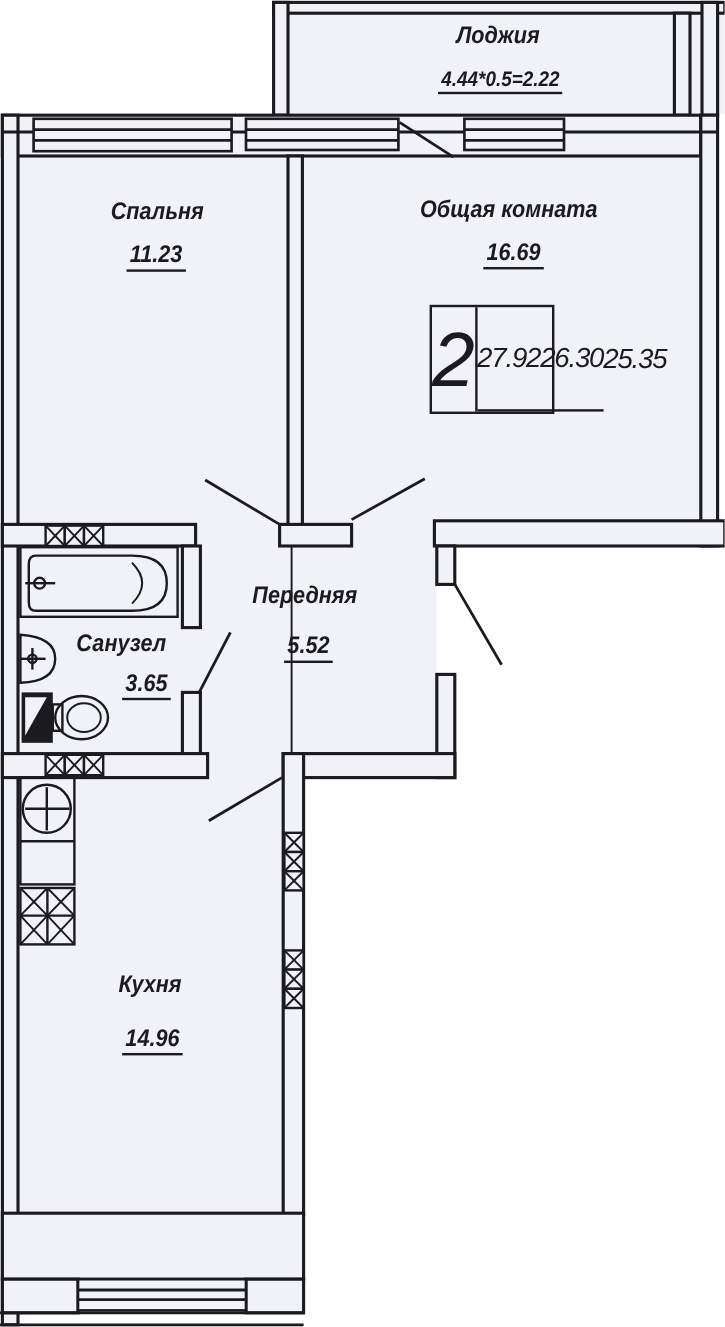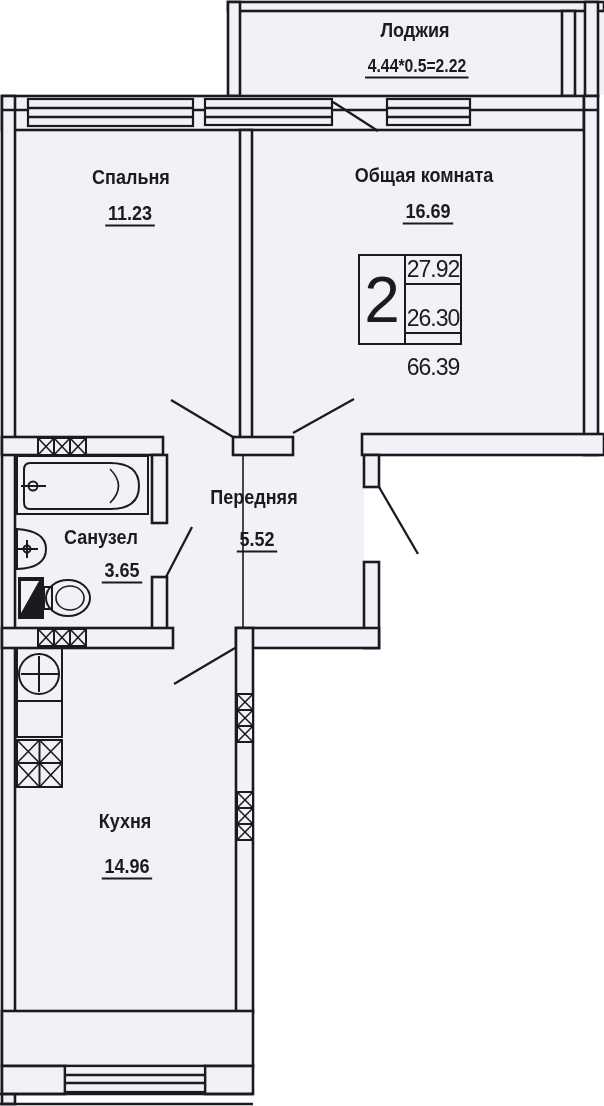--- a/index.html
+++ b/index.html
@@ -1,18 +1,18 @@
 <!DOCTYPE html>
 <html style="--line: #1b1b1f; --paper: #f1f2f8; --page: #ffffff;"><head>
 <meta charset="utf-8">
 <style>
   :root{ --line:#1b1b1f; --paper:#f1f2f8; --page:#ffffff; }
   html,body{margin:0;padding:0;background:var(--page);}
   .plan{position:relative;width:604px;height:1106px;overflow:hidden;
-        font-family:"Liberation Sans",sans-serif;background:var(--page);}
+        font-family:"Liberation Sans",sans-serif;background:var(--page);font-style:italic;}
   .plan svg{position:absolute;left:0;top:0;}
   .w   {fill:var(--paper);stroke:var(--line);stroke-width:2.6;}
   .win {fill:var(--paper);stroke:var(--line);stroke-width:2.2;}
   .vent{fill:var(--paper);stroke:var(--line);stroke-width:2;}
   .ln  {stroke:var(--line);stroke-width:2.3;fill:none;}
   .thin{stroke:var(--line);stroke-width:1.6;fill:none;}
   .fx  {stroke:var(--line);stroke-width:2;fill:none;}
   .paperfill{fill:var(--paper);stroke:none;}
   .blackfill{fill:var(--line);stroke:none;}
   .whitefill{fill:var(--paper);stroke:none;}
@@ -20,21 +20,21 @@
   .lbl{position:absolute;color:var(--line);font-weight:bold;white-space:nowrap;
        transform:translate(-50%,-50%) scaleX(.9);font-size:20px;letter-spacing:0px;}
   .lbl.dim{font-size:17.5px;}
   .lbl .u{border-bottom:2.4px solid var(--line);padding:0 3px 1px 3px;}
 
   .stamp{position:absolute;left:358px;top:254px;width:104px;height:91px;
          border:2.6px solid var(--line);display:flex;background:var(--paper);box-sizing:border-box;}
   .stamp-left{width:44px;border-right:2.6px solid var(--line);display:flex;
               align-items:center;justify-content:center;font-size:64px;font-weight:400;
               color:var(--line);line-height:1;}
-  .stamp-rows{flex:1;display:flex;flex-direction:column;gap:20px;}
+  .stamp-rows{flex:1;display:flex;flex-direction:row;}
   .stamp-row{flex:1;display:flex;align-items:center;justify-content:center;
              font-size:23px;font-weight:400;color:var(--line);letter-spacing:-1px;
              border-bottom:2.6px solid var(--line);}
   .stamp-row:last-child{border-bottom:none;}
 </style>
 </head>
 <body>
 
 <div class="plan">
 
@@ -221,17 +221,17 @@
   <div class="lbl" style="left:122px;top:570px;"><span class="u">3.65</span></div>
 
   <div class="lbl" style="left:125px;top:821px;">Кухня</div>
   <div class="lbl" style="left:127px;top:866px;"><span class="u">14.96</span></div>
 
   <div class="stamp">
     <div class="stamp-left">2</div>
     <div class="stamp-rows">
       <div class="stamp-row">27.92</div>
       <div class="stamp-row">26.30</div>
-      <div class="stamp-row">66.39</div>
+      <div class="stamp-row">25.35</div>
     </div>
   </div>
 
 </div>
 
 </body></html>

